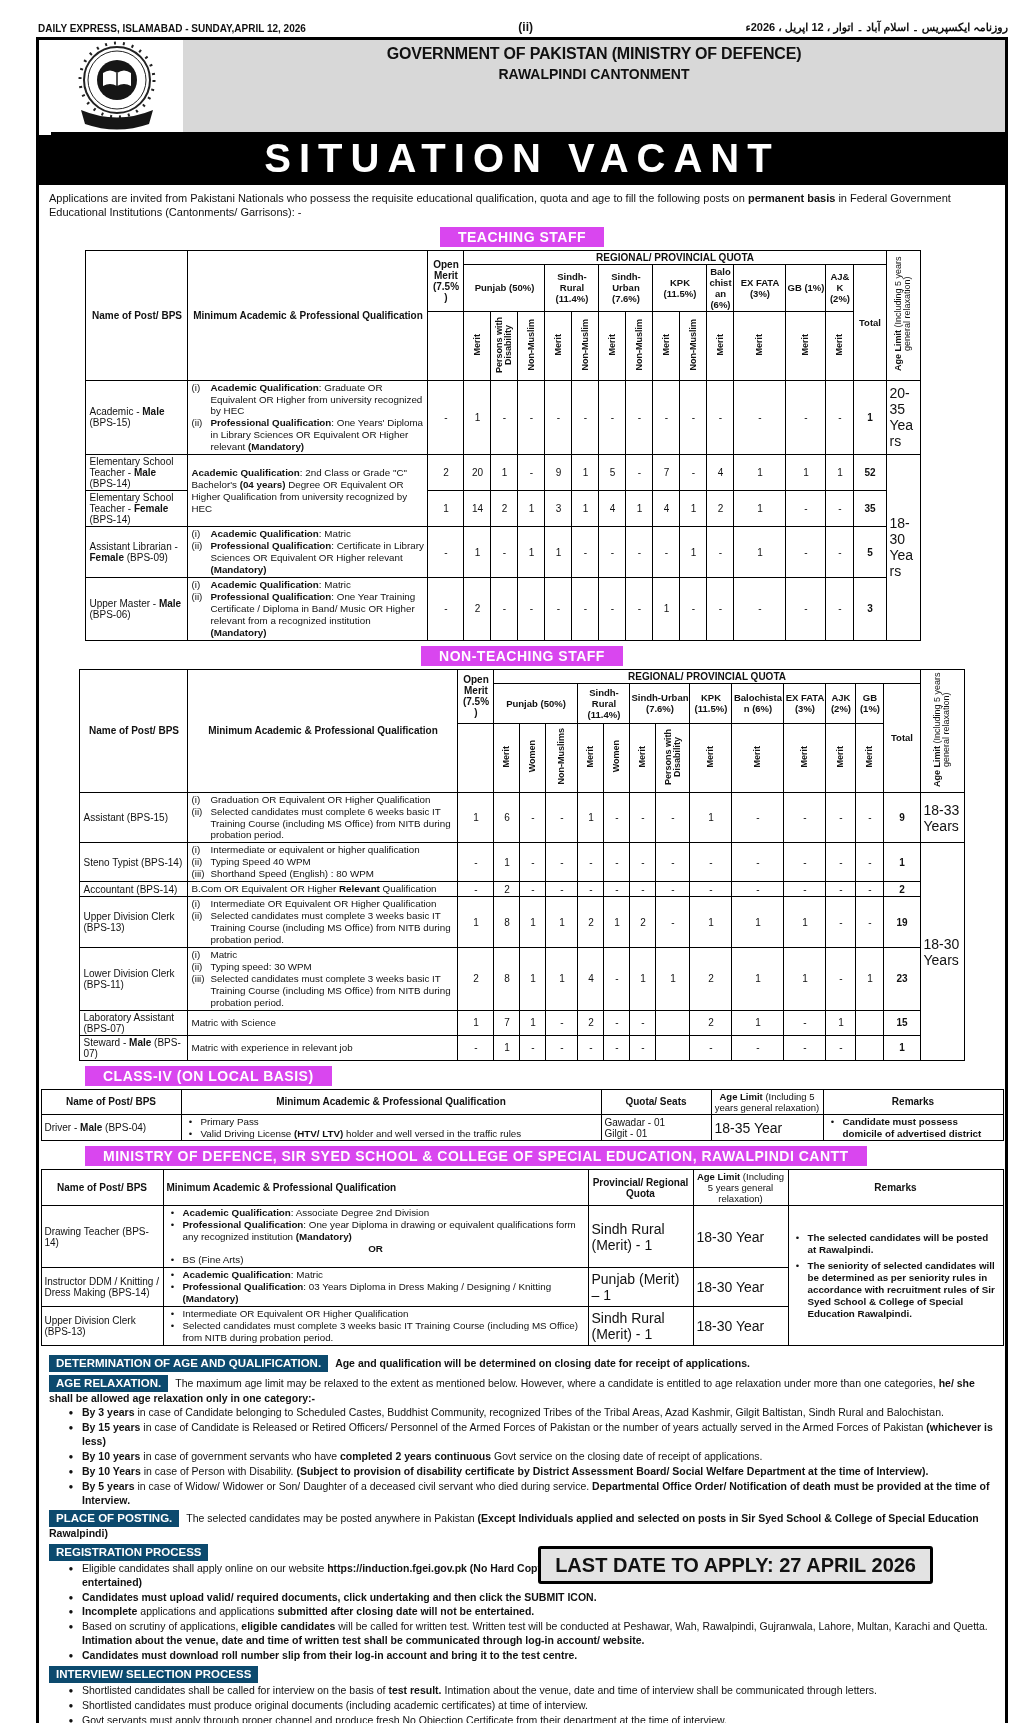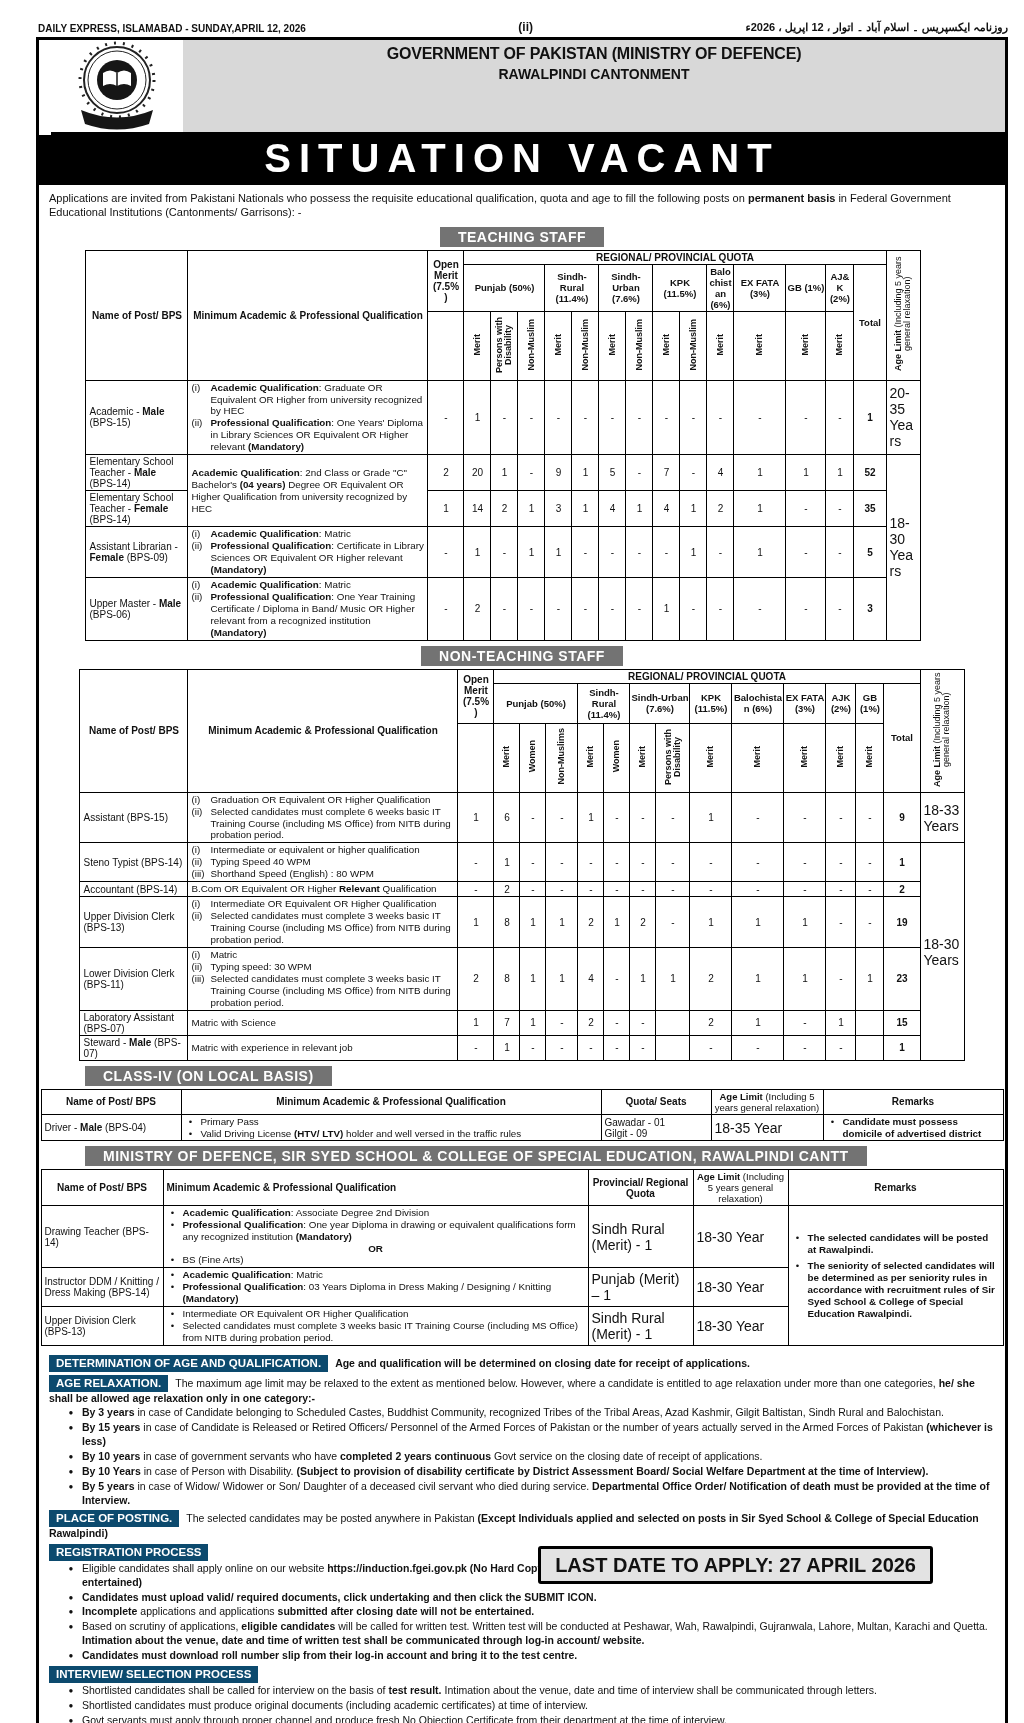--- a/index.html
+++ b/index.html
@@ -9,21 +9,21 @@
   .masthead .urdu{font-size:11px;direction:rtl;}
   .frame{margin:0 16px 0 36px;border:3px solid #000;background:#fff;}
   .topbox{display:flex;background:#d8d8d8;border-bottom:3px solid #000;margin-left:12px;}
   .logobox{width:132px;background:#fff;display:flex;align-items:center;justify-content:center;}
   .headlines{flex:1;text-align:center;padding:5px 6px 4px 6px;}
   .h1{font-size:16px;font-weight:bold;letter-spacing:-0.2px;}
   .h2{font-size:17.5px;font-weight:bold;letter-spacing:-0.4px;margin-top:3px;}
   .h3{font-size:14px;font-weight:bold;margin-top:3px;}
   .banner{background:#000;color:#fff;text-align:center;font-size:40px;font-weight:bold;letter-spacing:8px;padding:1px 0 4px 0;}
   .intro{padding:6px 10px 2px 10px;font-size:11px;line-height:1.3;}
-  .sec-title{background:#737373;color:#fff;font-weight:bold;text-align:center;margin:5px auto 3px auto;padding:2px 18px;display:table;font-size:14px;letter-spacing:0.5px;}
+  .sec-title{background:#d946ef;color:#fff;font-weight:bold;text-align:center;margin:5px auto 3px auto;padding:2px 18px;display:table;font-size:14px;letter-spacing:0.5px;}
   .sec-title.small{font-size:14px;margin-left:46px;}
   table{border-collapse:collapse;table-layout:fixed;margin:2px auto;}
   th,td{border:1px solid #000;padding:1px 3px;vertical-align:middle;font-size:10px;word-wrap:break-word;}
   th{font-weight:bold;}
   .group{font-size:9.5px;padding:1px 1px;text-align:center;}
   .subrow th{height:64px;text-align:center;padding:1px 0;}
   .vtext{writing-mode:vertical-rl;transform:rotate(180deg);font-size:9px;font-weight:bold;line-height:1.05;display:inline-block;max-height:120px;}
   .agecol .vtext{max-height:118px;font-weight:normal;}
   .num{text-align:center;}
   .tot{text-align:center;font-weight:bold;}
@@ -538,21 +538,21 @@
               <span class="qdot">•</span>
               <span><span class="sg-n">Primary Pass</span></span>
             </div>
         <div class="qline">
               <span class="qdot">•</span>
               <span><span class="sg-n">Valid Driving License </span><span class="sg-b">(HTV/ LTV)</span><span class="sg-n"> holder and well versed in the traffic rules</span></span>
             </div>
       </td>
       <td>
         <div>Gawadar -  01</div>
-        <div>Gilgit     -  09</div>
+        <div>Gilgit     -  01</div>
       </td>
       <td class="agecell">18-35 Year</td>
       <td class="qual">
         <div class="qline">
               <span class="qdot">•</span>
               <span><span class="sg-b">Candidate must possess domicile of advertised district</span></span>
             </div>
       </td>
     </tr>
   </tbody>

